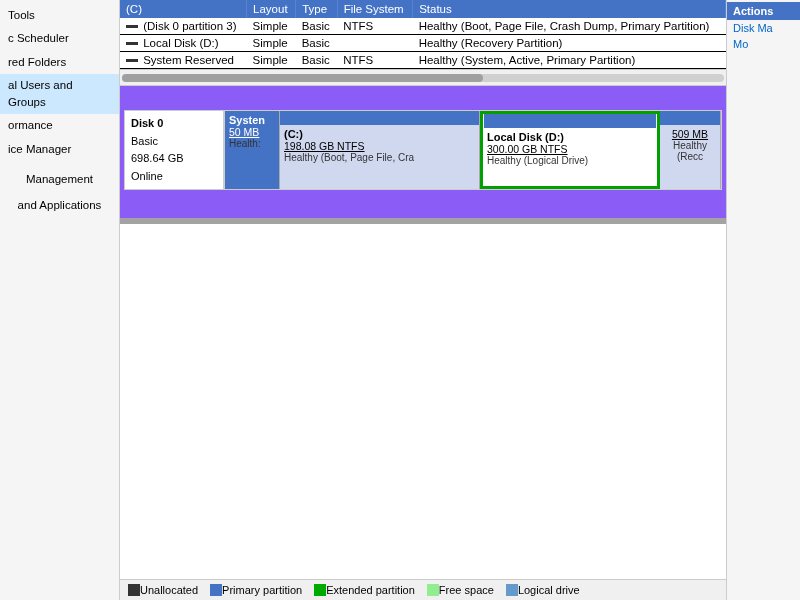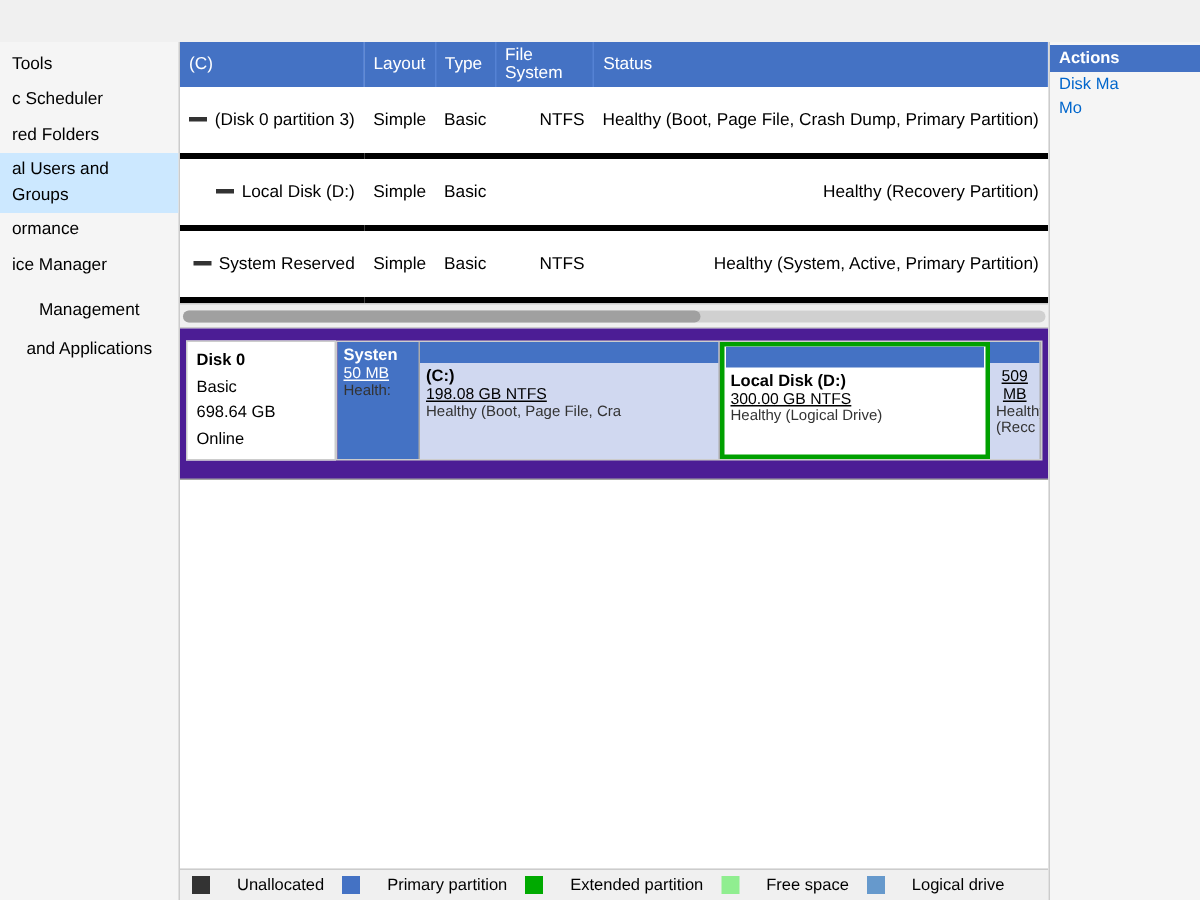--- a/index.html
+++ b/index.html
@@ -11,21 +11,20 @@
       height: 600px;
       overflow: hidden;
       display: flex;
       flex-direction: column;
     }
 
     .main-container {
       display: flex;
       flex: 1;
       height: 100%;
-      margin-top: 28px;
     }
 
     
     .sidebar {
       width: 120px;
       background: #f5f5f5;
       border-right: 1px solid #ccc;
       padding: 4px 0;
       flex-shrink: 0;
       overflow: hidden;
@@ -87,24 +86,23 @@
       text-align: left;
       font-weight: normal;
       border-right: 1px solid #5582d4;
     }
 
     .partition-table tbody tr {
       background: #fff;
     }
 
     .partition-table tbody td {
-      padding: 16px 6px;
-      border-bottom: 4px solid #000000;
+      padding: 2px 6px;
+      border-bottom: 1px solid #000000;
       white-space: nowrap;
-      text-align: right;
     }
 
     .scrollbar-area {
       height: 16px;
       background: #f0f0f0;
       border-top: 1px solid #ccc;
       display: flex;
       align-items: center;
       padding: 0 2px;
     }
@@ -122,23 +120,23 @@
       background: #a0a0a0;
       border-radius: 4px;
       width: 60%;
       position: absolute;
       left: 0;
     }
 
     
     .disk-section {
       flex: 0 0 auto;
-      padding: 8px 4px;
-      background: #4c1d95;
-      border-bottom: 1px solid #a3a3a3;
+      padding: 24px 4px;
+      background: #8b5cf6;
+      border-bottom: 6px solid #a3a3a3;
     }
 
     .disk-row {
       display: flex;
       align-items: stretch;
       margin-bottom: 4px;
       min-height: 70px;
     }
 
     .disk-info {
@@ -217,21 +215,21 @@
       margin: -3px -4px 3px -4px;
     }
 
     .partition-block.d-part .part-header-bar {
       background: #4472c4;
       margin: -3px -3px 3px -3px;
     }
 
     
     .actions-panel {
-      width: 101px;
+      width: 74px;
       background: #f5f5f5;
       border-left: 1px solid #ccc;
       flex-shrink: 0;
       padding: 2px 0;
     }
 
     .actions-panel .action-header {
       background: #4472c4;
       color: white;
       padding: 3px 6px;
@@ -254,21 +252,21 @@
       display: flex;
       align-items: center;
       gap: 12px;
       font-size: 11px;
       flex-shrink: 0;
     }
 
     .legend-item {
       display: flex;
       align-items: center;
-      gap: 18px;
+      gap: 0;
     }
 
     .legend-box {
       width: 12px;
       height: 12px;
       flex-shrink: 0;
     }
 
     .dash-icon {
       display: inline-block;

